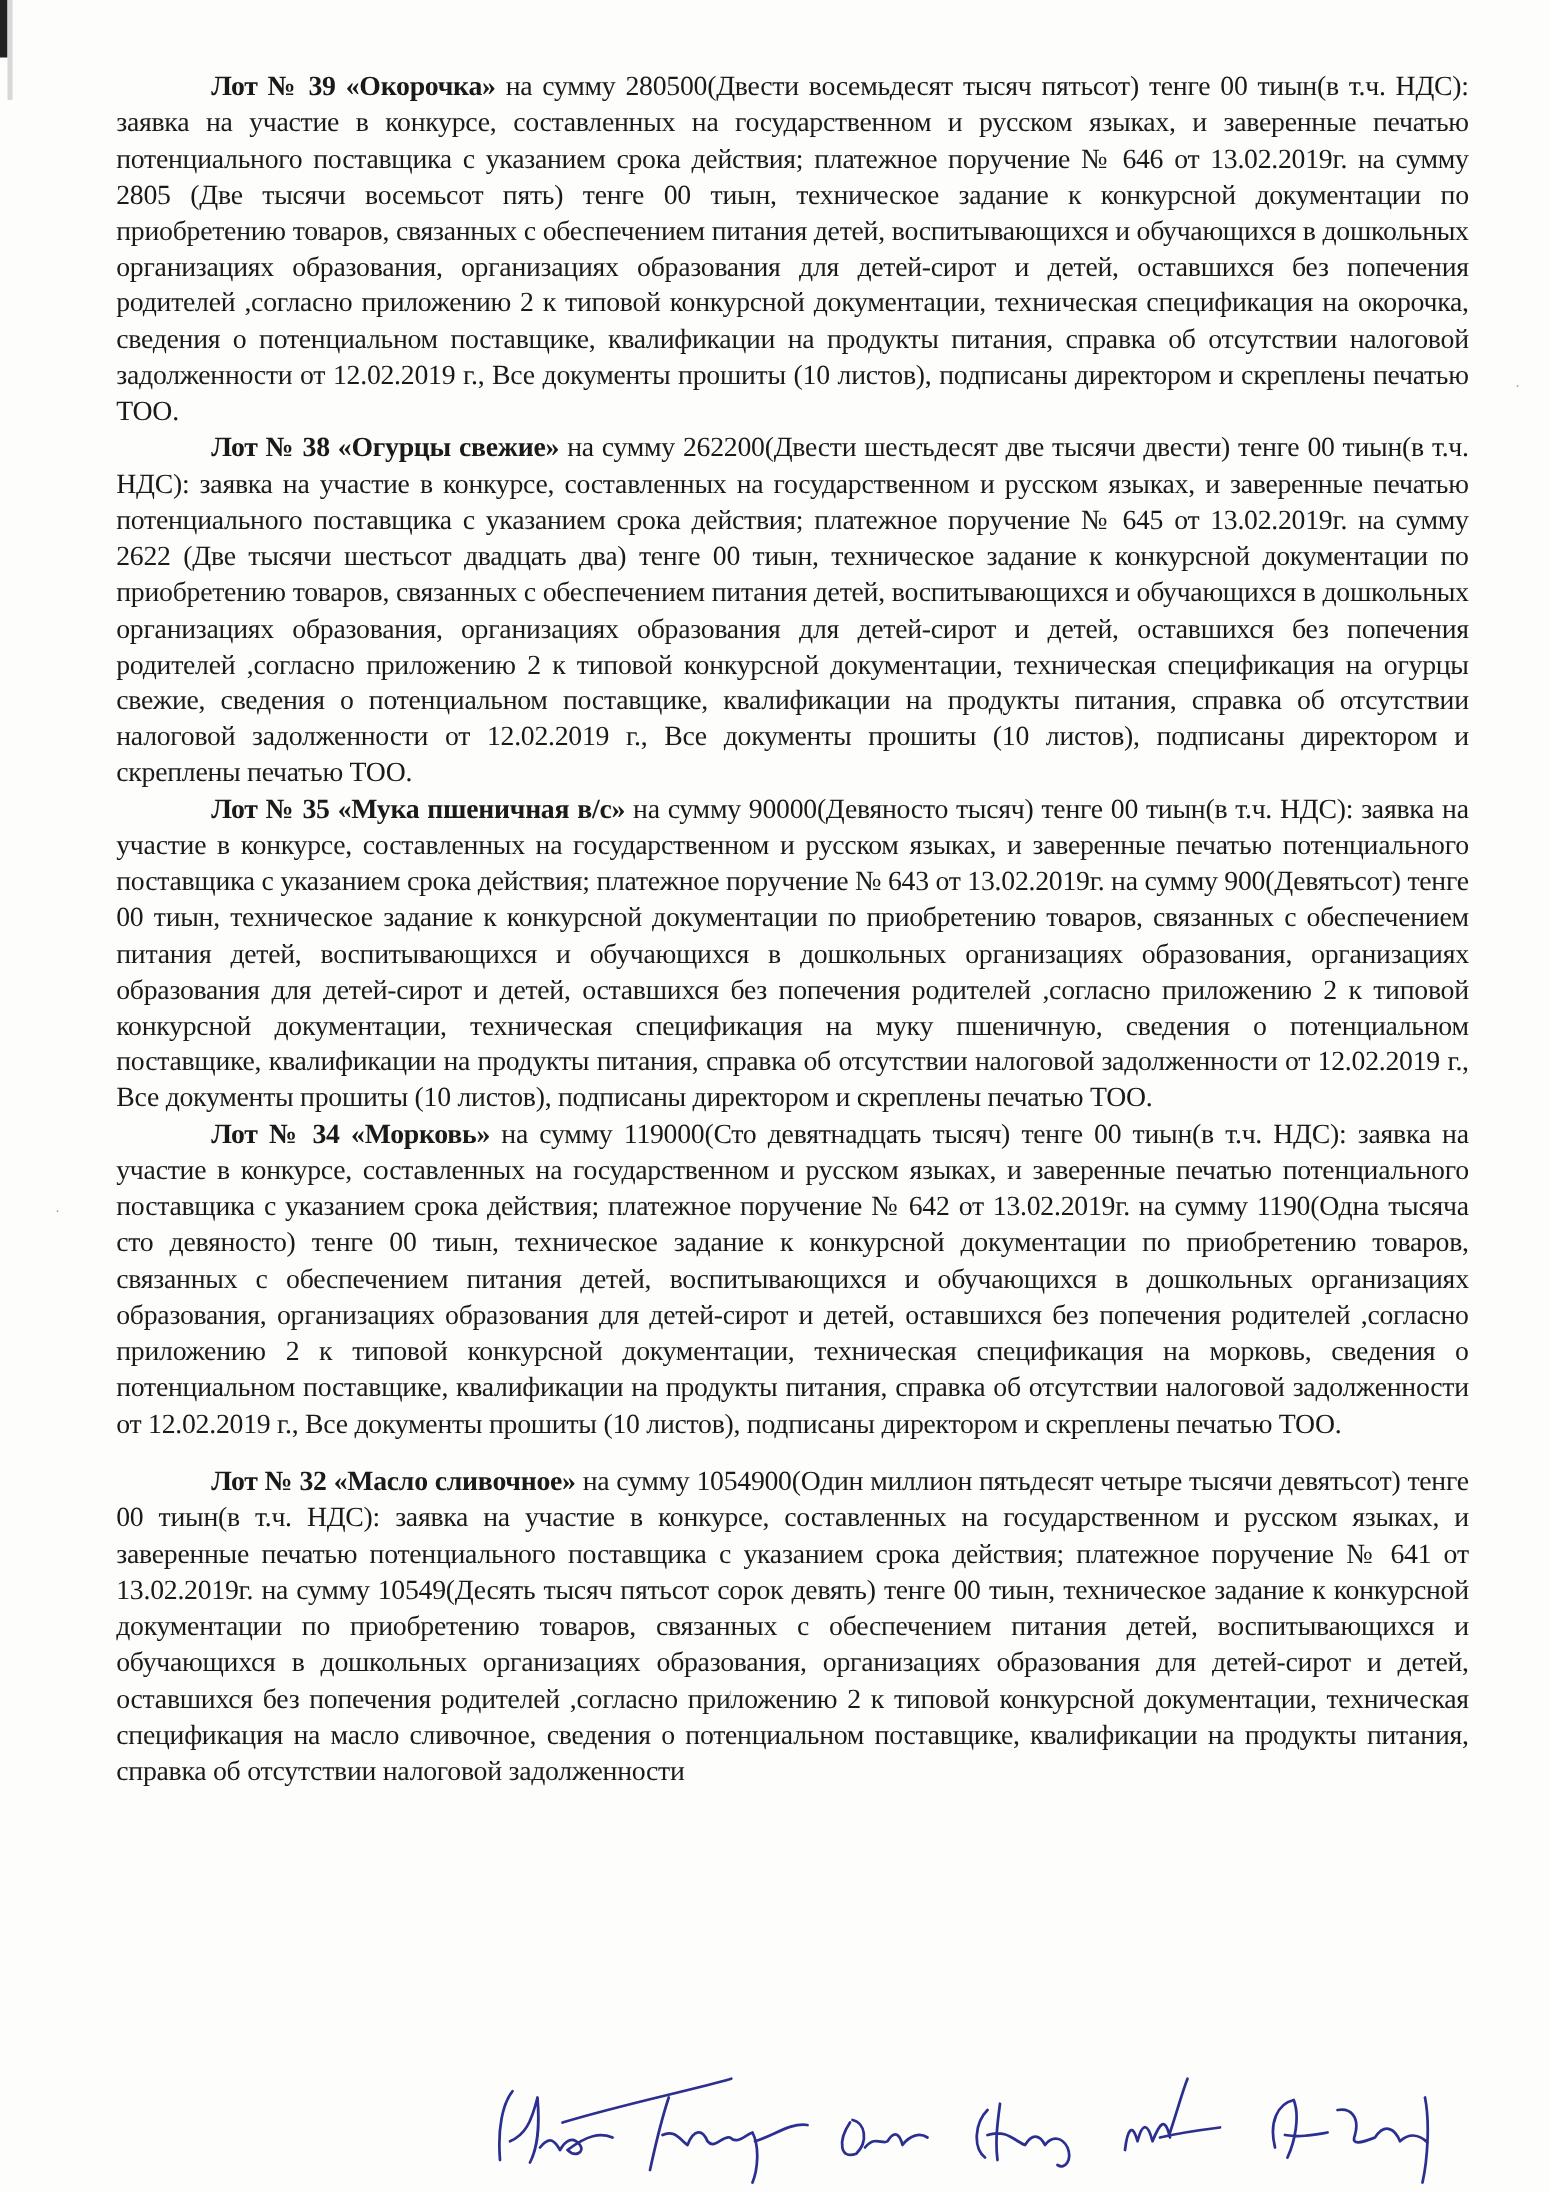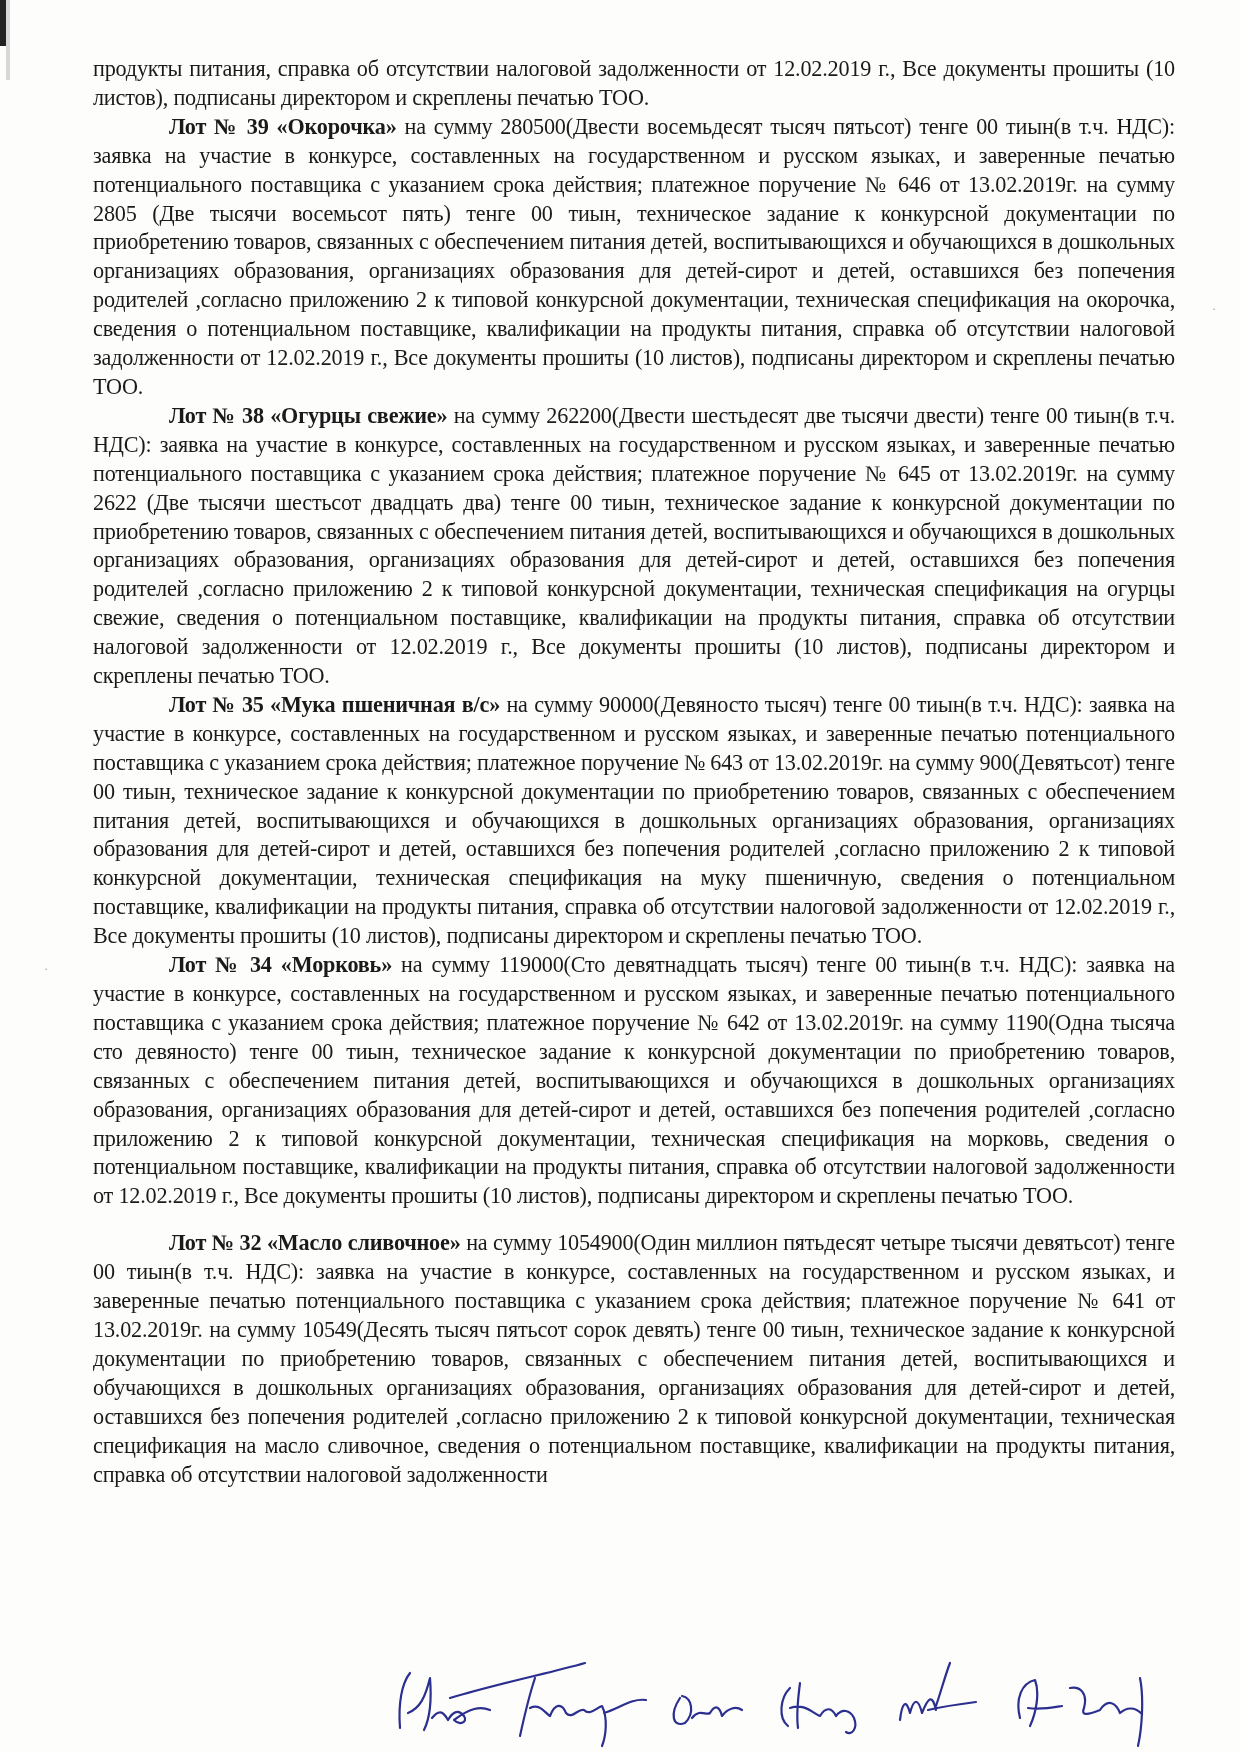--- a/index.html
+++ b/index.html
@@ -40,21 +40,20 @@
   }
   .signatures svg { width: 100%; height: 100%; }
 </style>
 </head>
 <body>
 
 <div class="scan-edge"></div>
 <div class="scan-edge2"></div>
 
 <div class="page">
-  <p class="para">продукты питания, справка об отсутствии налоговой задолженности от 12.02.2019 г., Все документы прошиты (10  листов), подписаны директором и скреплены печатью ТОО.</p>
 
   <p class="para indent">
     <span class="lot-title">Лот № 39 «Окорочка»</span><span> на сумму 280500(Двести восемьдесят тысяч пятьсот) тенге 00 тиын(в т.ч. НДС): заявка на участие в конкурсе, составленных на государственном и русском языках, и заверенные печатью потенциального поставщика с указанием срока действия; платежное поручение № 646 от 13.02.2019г. на сумму 2805 (Две тысячи восемьсот пять) тенге 00 тиын, техническое задание к конкурсной документации по приобретению товаров, связанных с обеспечением питания детей, воспитывающихся и обучающихся в дошкольных организациях образования, организациях образования для детей-сирот и детей, оставшихся без попечения родителей ,согласно приложению 2 к типовой конкурсной документации, техническая спецификация на окорочка, сведения о потенциальном поставщике, квалификации на продукты питания, справка об отсутствии налоговой задолженности от 12.02.2019 г., Все документы прошиты (10  листов), подписаны директором и скреплены печатью ТОО.</span>
   </p>
 
   <p class="para indent">
     <span class="lot-title">Лот № 38 «Огурцы свежие»</span><span> на сумму 262200(Двести шестьдесят две тысячи двести) тенге 00 тиын(в т.ч. НДС): заявка на участие в конкурсе, составленных на государственном и русском языках, и заверенные печатью потенциального поставщика с указанием срока действия; платежное поручение № 645 от 13.02.2019г. на сумму 2622 (Две тысячи шестьсот двадцать два) тенге 00 тиын, техническое задание к конкурсной документации по приобретению товаров, связанных с обеспечением питания детей, воспитывающихся и обучающихся в дошкольных организациях образования, организациях образования для детей-сирот и детей, оставшихся без попечения родителей ,согласно приложению 2 к типовой конкурсной документации, техническая спецификация на огурцы свежие, сведения о потенциальном поставщике, квалификации на продукты питания, справка об отсутствии налоговой задолженности от 12.02.2019 г., Все документы прошиты (10  листов), подписаны директором и скреплены печатью ТОО.</span>
   </p>
 
   <p class="para indent">

